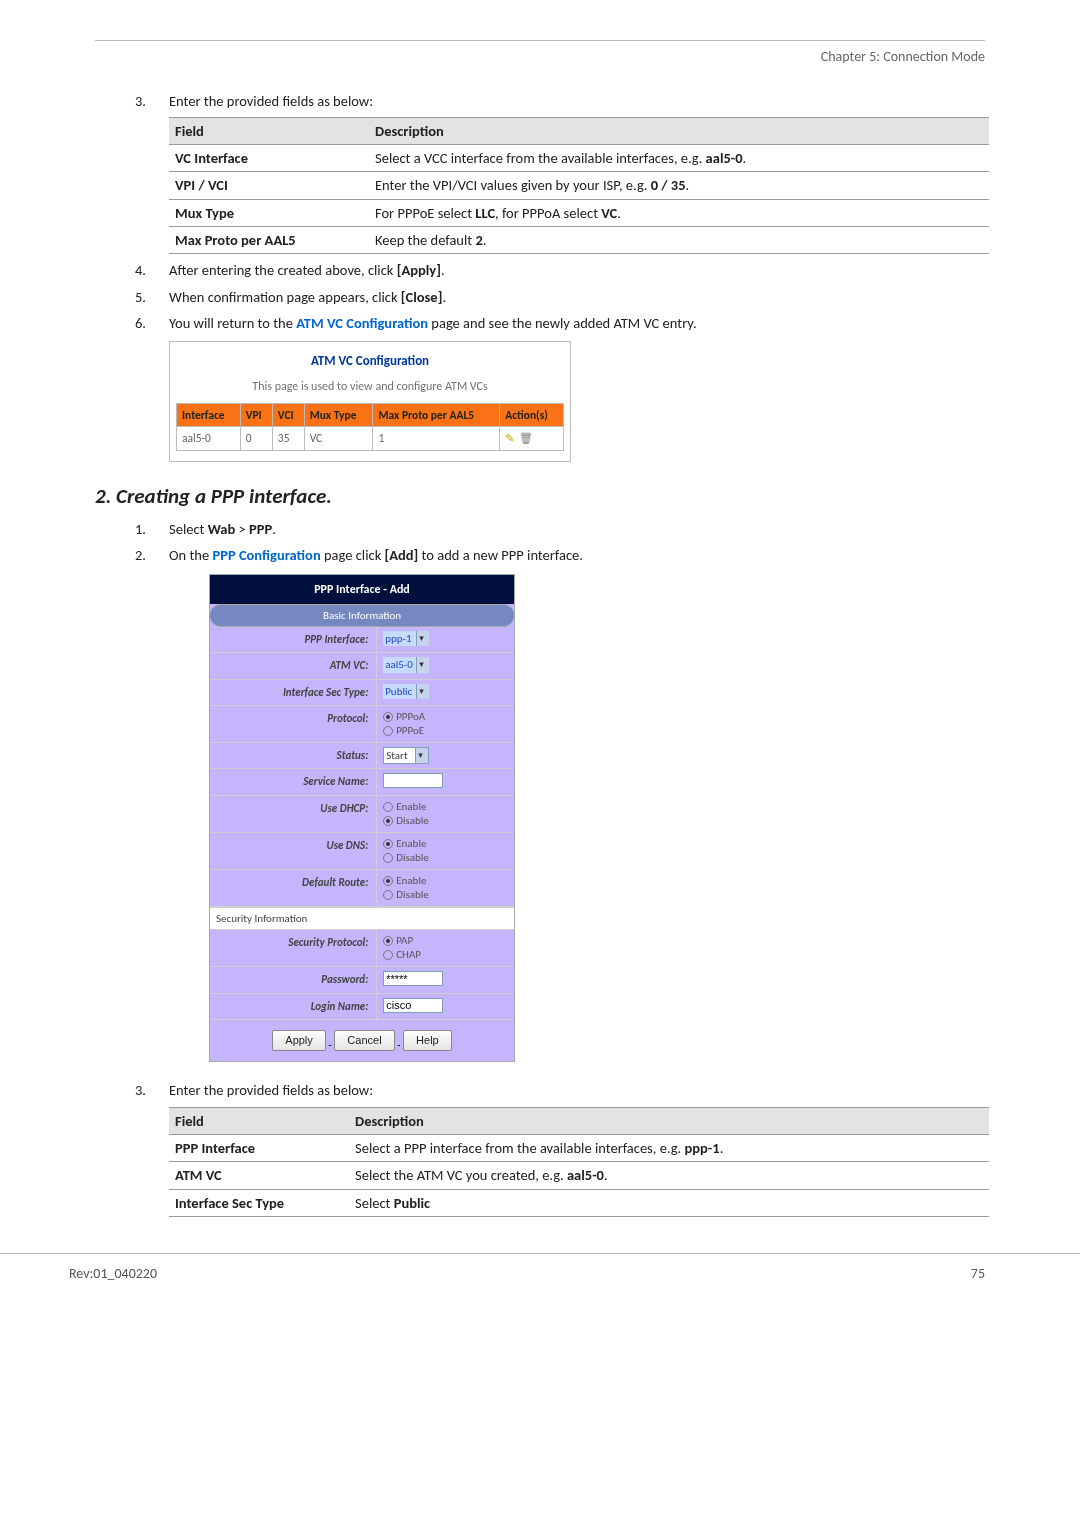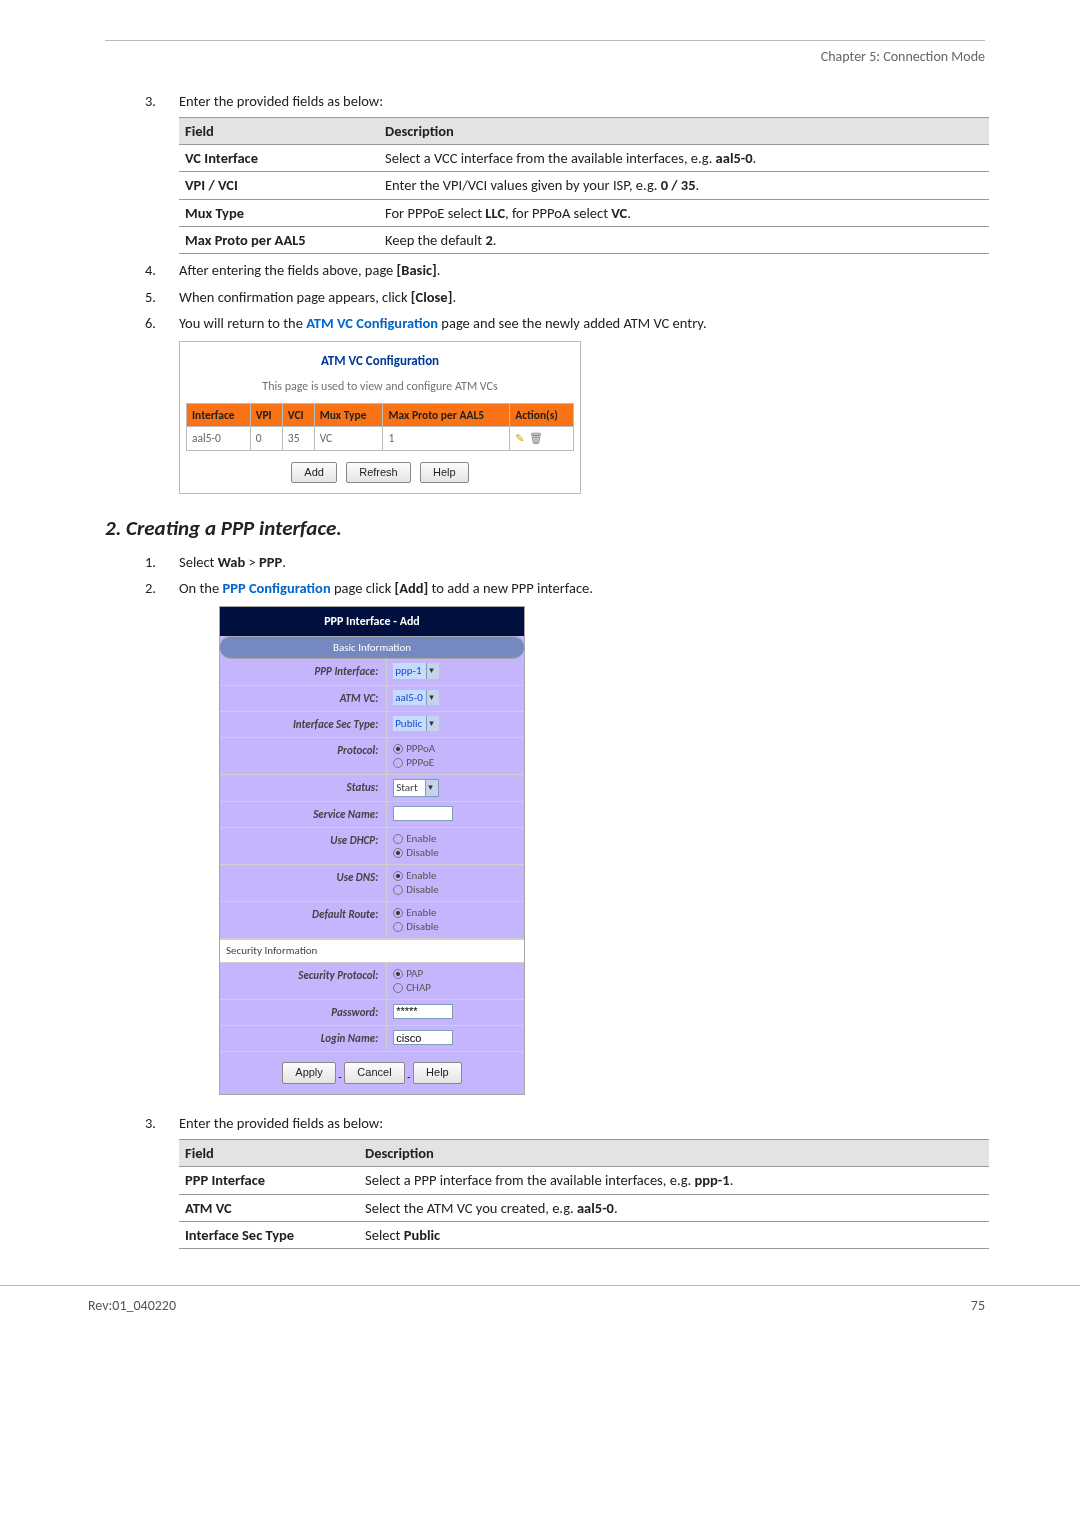--- a/index.html
+++ b/index.html
@@ -5,36 +5,35 @@
   * { box-sizing: border-box; margin: 0; padding: 0; }
   body {
     font-family: "Segoe UI", Calibri, Arial, sans-serif;
     background: #fff;
     width: 1080px;
     color: #222;
     font-size: 14.5px;
     line-height: 1.4;
   }
   .page {
-    padding: 40px 95px 30px 61px;
+    padding: 40px 95px 30px 95px;
     position: relative;
-    margin-left: 44px;
   }
   .header-line {
     border-top: 1px solid #bbb;
     margin-bottom: 6px;
   }
   .chapter {
     text-align: right;
     color: #666;
     margin-bottom: 24px;
     font-size: 14px;
   }
   .footer {
-    padding: 10px 95px 30px 88px;
+    padding: 10px 95px 30px 69px;
     border-top: 1px solid #bbb;
     display: flex;
     justify-content: space-between;
     color: #555;
     font-size: 14px;
   }
   .step {
     display: flex;
     margin-left: 40px;
     margin-bottom: 6px;
@@ -219,21 +218,21 @@
     </tr>
     <tr>
       <td>Max Proto per AAL5</td>
       <td><span>Keep the default </span><span class="bold">2</span><span>.</span></td>
     </tr>
   </tbody>
     </table>
 
   <div class="step">
     <div class="step-num">4.</div>
-    <div><span>After entering the fields above, page </span><span class="bold">[Basic]</span><span>.</span></div>
+    <div><span>After entering the created above, click </span><span class="bold">[Apply]</span><span>.</span></div>
   </div>
   <div class="step">
     <div class="step-num">5.</div>
     <div><span>When confirmation page appears, click </span><span class="bold">[Close]</span><span>.</span></div>
   </div>
   <div class="step">
     <div class="step-num">6.</div>
     <div><span>You will return to the </span><span class="link">ATM VC Configuration</span><span> page and see the newly added ATM VC entry.</span></div>
   </div>
 
@@ -256,25 +255,20 @@
         <td>35</td>
         <td>VC</td>
         <td>1</td>
         <td>
           <span class="icon-pencil">✎</span>
           <span class="icon-trash">🗑</span>
         </td>
       </tr>
     </tbody>
       </table>
-    <div class="btn-row">
-      <span class="btn">Add</span>
-      <span class="btn">Refresh</span>
-      <span class="btn">Help</span>
-    </div>
   </div>
 
   <div class="h2">2. Creating a PPP interface.</div>
 
   <div class="step">
     <div class="step-num">1.</div>
     <div><span>Select </span><span class="bold">Wab</span><span> &gt; </span><span class="bold">PPP</span><span>.</span></div>
   </div>
   <div class="step">
     <div class="step-num">2.</div>

